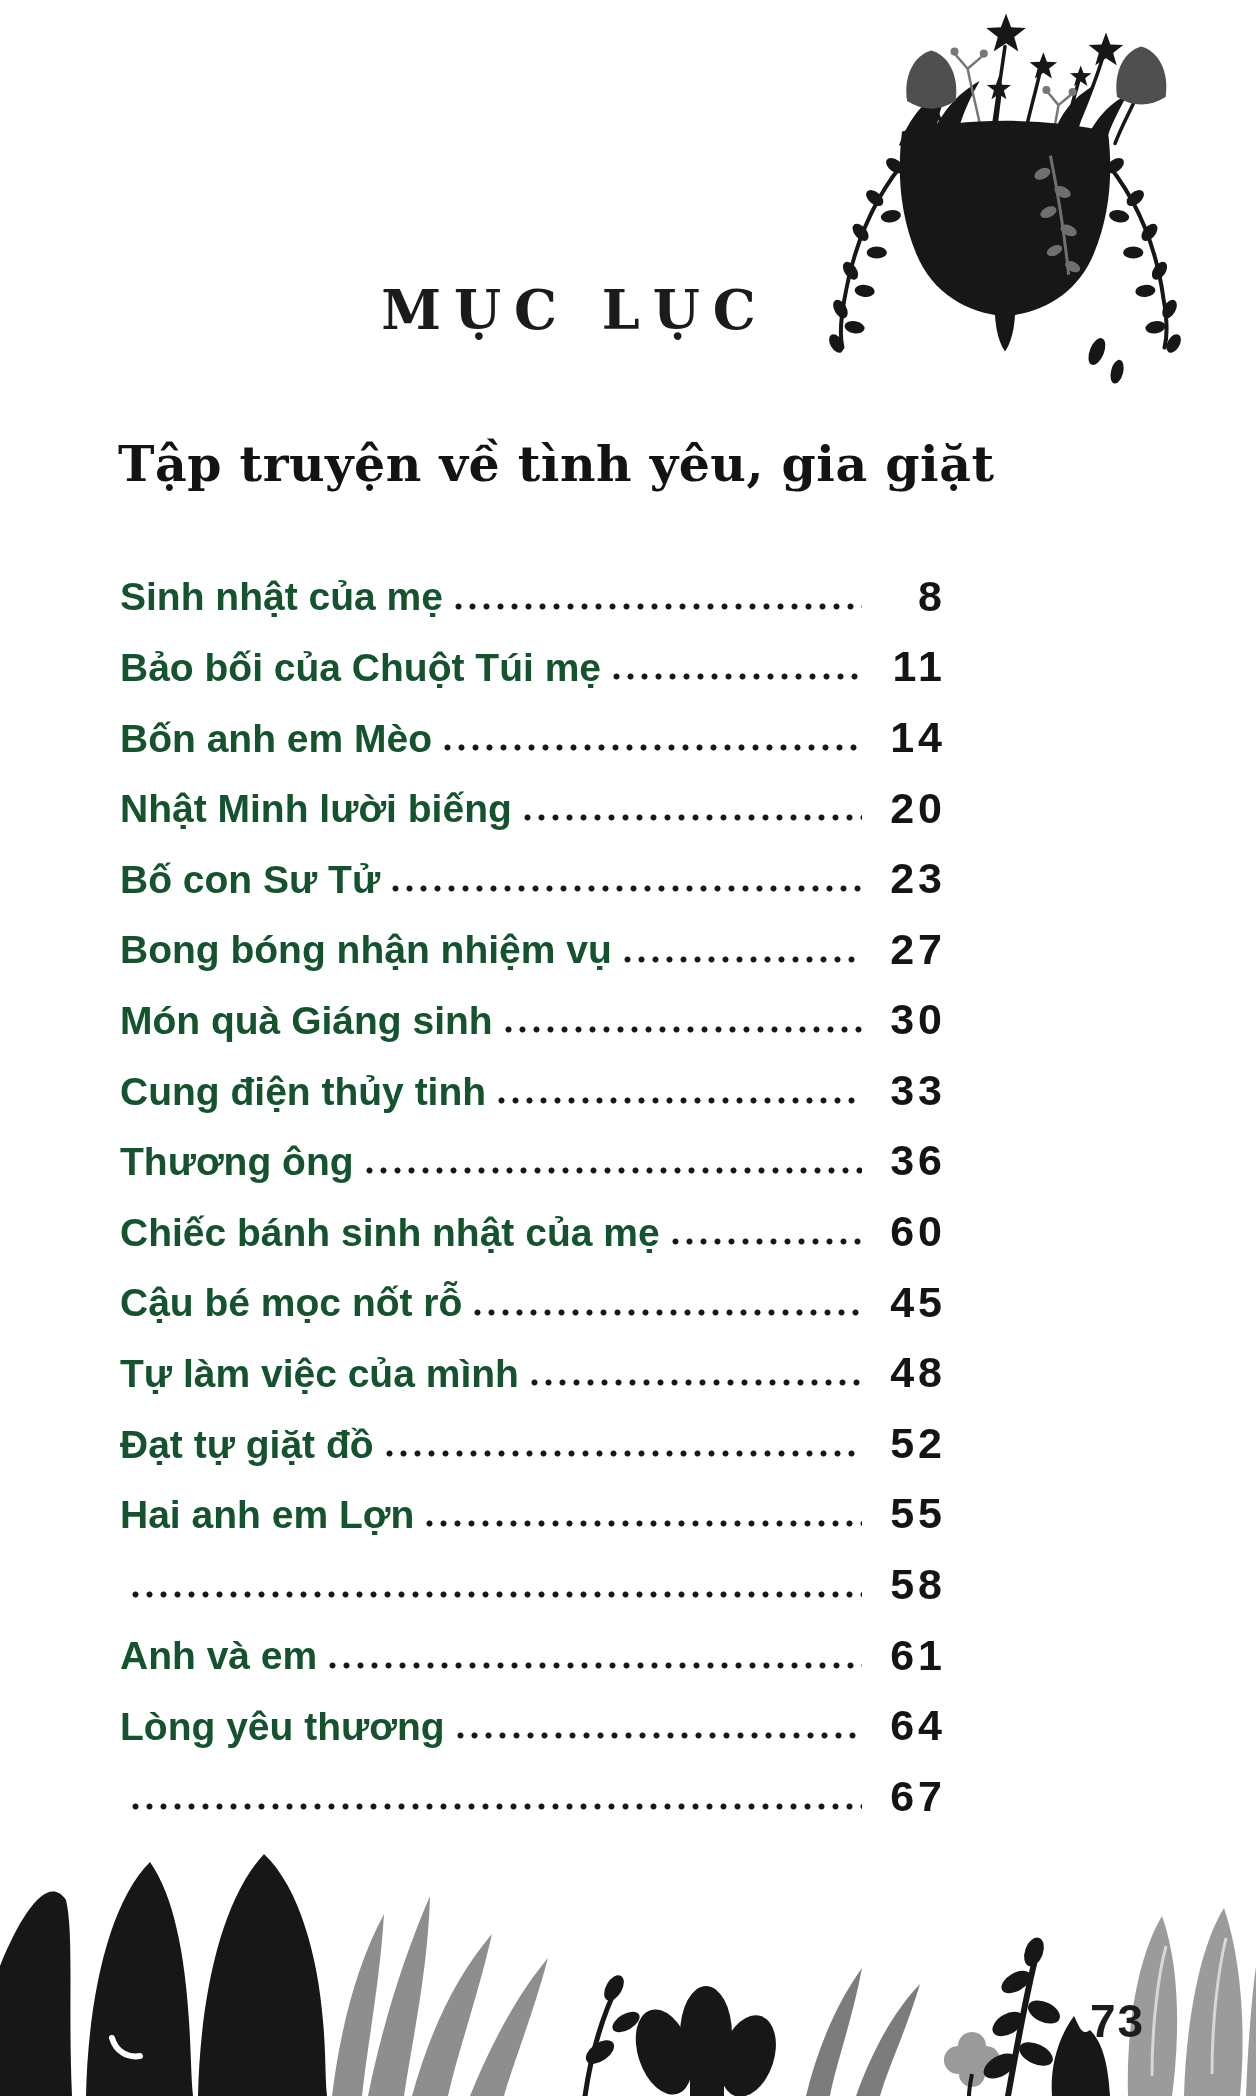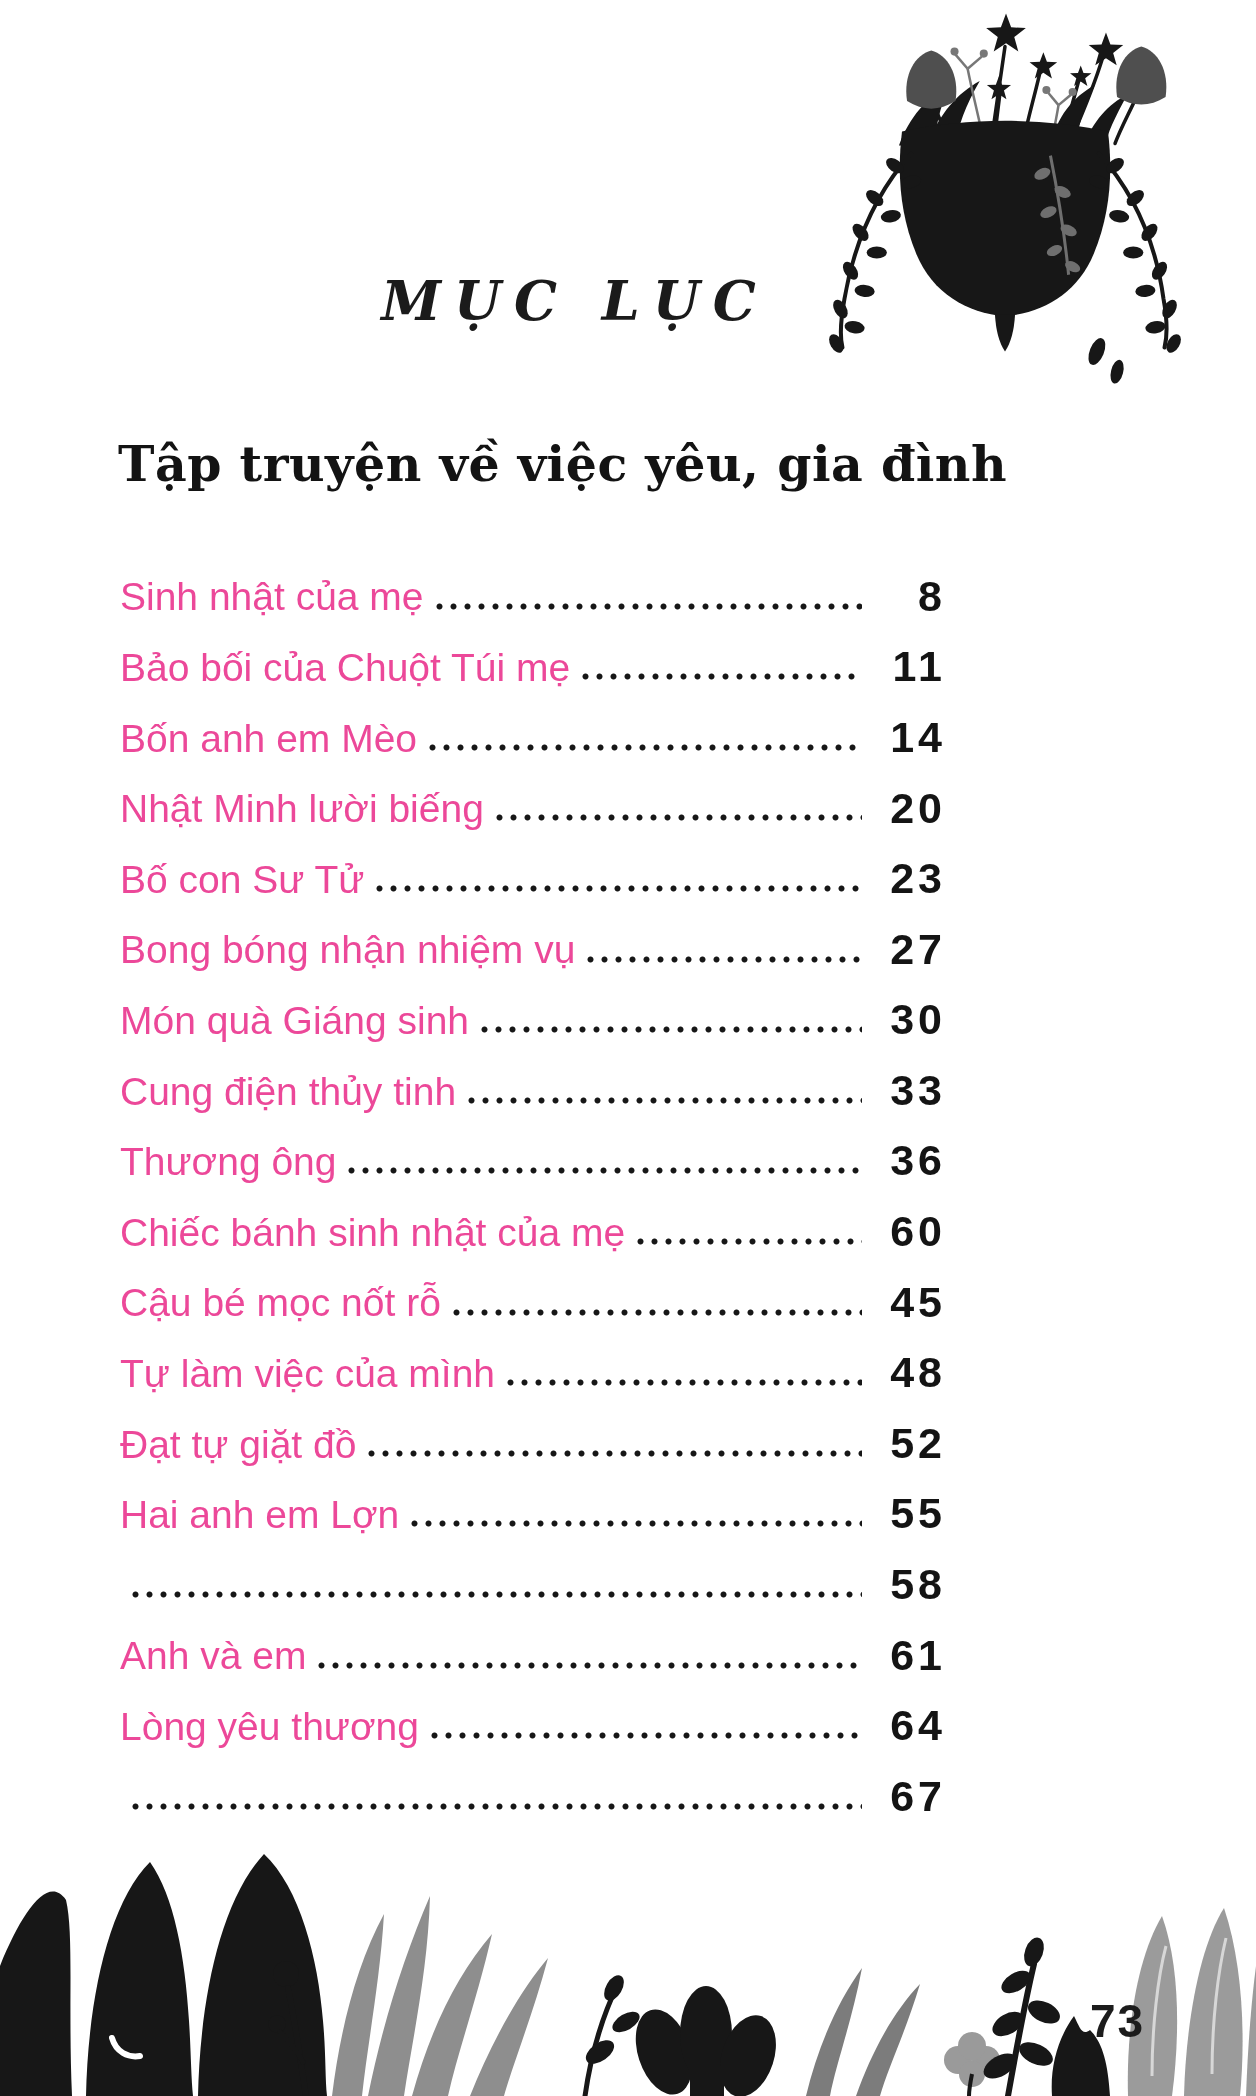--- a/index.html
+++ b/index.html
@@ -6,46 +6,46 @@
   body{
     width:1256px;height:2096px;position:relative;overflow:hidden;
     background:#ffffff;
     font-family:"Liberation Sans",sans-serif;
     color:#171717;
   }
   .page{position:absolute;inset:0;}
 
   
   .page-title{
-    position:absolute;top:270px;left:0;width:1150px;
+    position:absolute;top:279px;left:0;width:1150px;
     text-align:center;
     font-family:"DejaVu Serif",serif;
     font-weight:bold;font-size:54px;line-height:1.15;
-    letter-spacing:13px;color:#1b1b1b;font-style:italic;
+    letter-spacing:13px;color:#1b1b1b;
   }
 
   
   .section-heading{
     position:absolute;top:438px;left:118px;width:1000px;
     font-family:"DejaVu Serif",serif;
     font-weight:bold;font-size:49px;line-height:1.1;
     letter-spacing:0.5px;color:#131313;
   }
 
   
   .toc{
     position:absolute;top:548px;left:120px;width:826px;
   }
   .toc-row{
     display:flex;align-items:flex-end;
     height:70.6px;box-sizing:border-box;
   }
   .entry-title{
-    font-weight:normal;font-size:39px;line-height:1.08;
-    white-space:nowrap;color:#ec4899;text-align:center;
+    font-weight:bold;font-size:39px;line-height:1.08;
+    white-space:nowrap;color:#14532d;text-align:center;
   }
   .leader{
     flex:1;min-width:28px;height:7px;
     margin:0 6px 9px 12px;
     background-image:radial-gradient(circle at 3.5px 3.5px,#171717 2.6px,transparent 3.4px);
     background-size:14px 7px;
     background-repeat:repeat-x;
     background-position:left bottom;
   }
   .entry-page{
@@ -157,21 +157,21 @@
       <use href="#lf" transform="translate(262,186) rotate(25) scale(0.85)"></use>
       <use href="#lf" transform="translate(248,206) rotate(-25) scale(0.85)"></use>
       <use href="#lf" transform="translate(268,224) rotate(25) scale(0.85)"></use>
       <use href="#lf" transform="translate(254,244) rotate(-25) scale(0.8)"></use>
       <use href="#lf" transform="translate(272,260) rotate(25) scale(0.8)"></use>
     </g>
   </svg>
 
   <div class="page-title">MỤC LỤC</div>
 
-  <div class="section-heading">Tập truyện về việc yêu, gia đình</div>
+  <div class="section-heading">Tập truyện về tình yêu, gia giặt</div>
 
   <div class="toc" id="toc-list">
   <div class="toc-row">
     <span class="entry-title">Sinh nhật của mẹ</span>
     <span class="leader"></span>
     <span class="entry-page">8</span>
   </div>
 
   <div class="toc-row">
     <span class="entry-title">Bảo bối của Chuột Túi mẹ</span>

